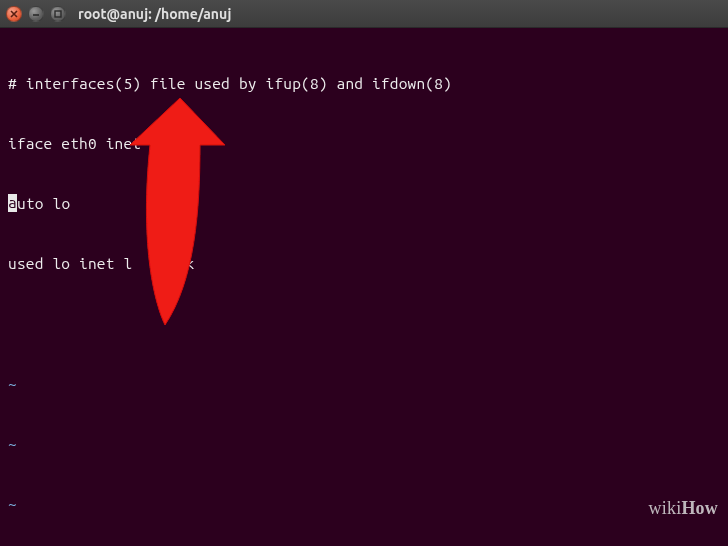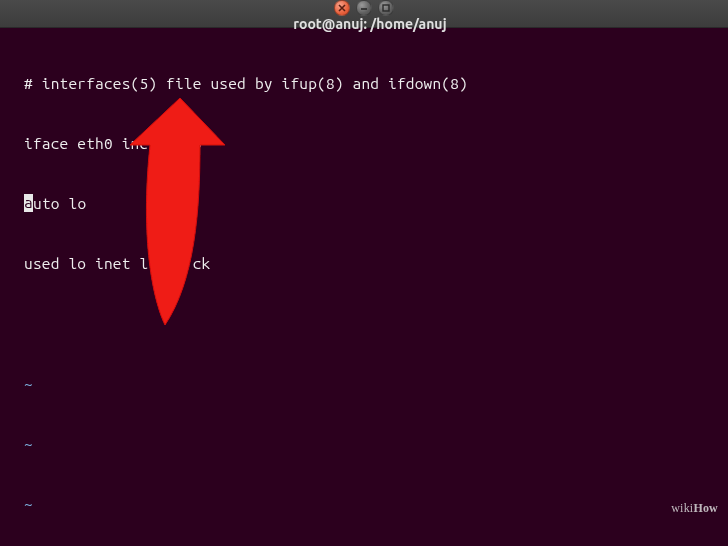--- a/index.html
+++ b/index.html
@@ -21,21 +21,20 @@
       background: #2c001e;
       position: relative;
     }
     .titlebar {
       height: 28px;
       background: linear-gradient(to bottom, #4a4a4a 0%, #3c3c3c 100%);
       display: flex;
       align-items: center;
       padding: 0 6px;
       border-bottom: 1px solid #2a2a2a;
-      flex-direction: column;
     }
     .window-controls {
       display: flex;
       gap: 6px;
       align-items: center;
     }
     .wc-btn {
       width: 16px;
       height: 16px;
       border-radius: 50%;
@@ -60,21 +59,21 @@
       display: block;
     }
     .title-text {
       color: #e0e0e0;
       font-family: "Ubuntu", sans-serif;
       font-weight: bold;
       font-size: 14px;
       margin-left: 12px;
     }
     .terminal {
-      padding: 6px 8px 8px 24px;
+      padding: 6px 8px 8px 8px;
       color: #eeeeee;
       font-size: 15.5px;
       line-height: 20px;
       height: calc(100% - 28px);
       position: relative;
       white-space: pre;
       letter-spacing: 0.2px;
     }
     .term-line {
       height: 20px;
@@ -101,21 +100,21 @@
       top: 62px;
       left: 95px;
       pointer-events: none;
     }
     .watermark {
       position: absolute;
       bottom: 8px;
       right: 10px;
       color: #d8d8d8;
       font-family: Georgia, "Times New Roman", serif;
-      font-size: 12px;
+      font-size: 18px;
       opacity: 0.85;
     }
     .watermark .w1 {
       font-weight: normal;
     }
     .watermark .w2 {
       font-weight: bold;
     }
   </style>
 </head>

